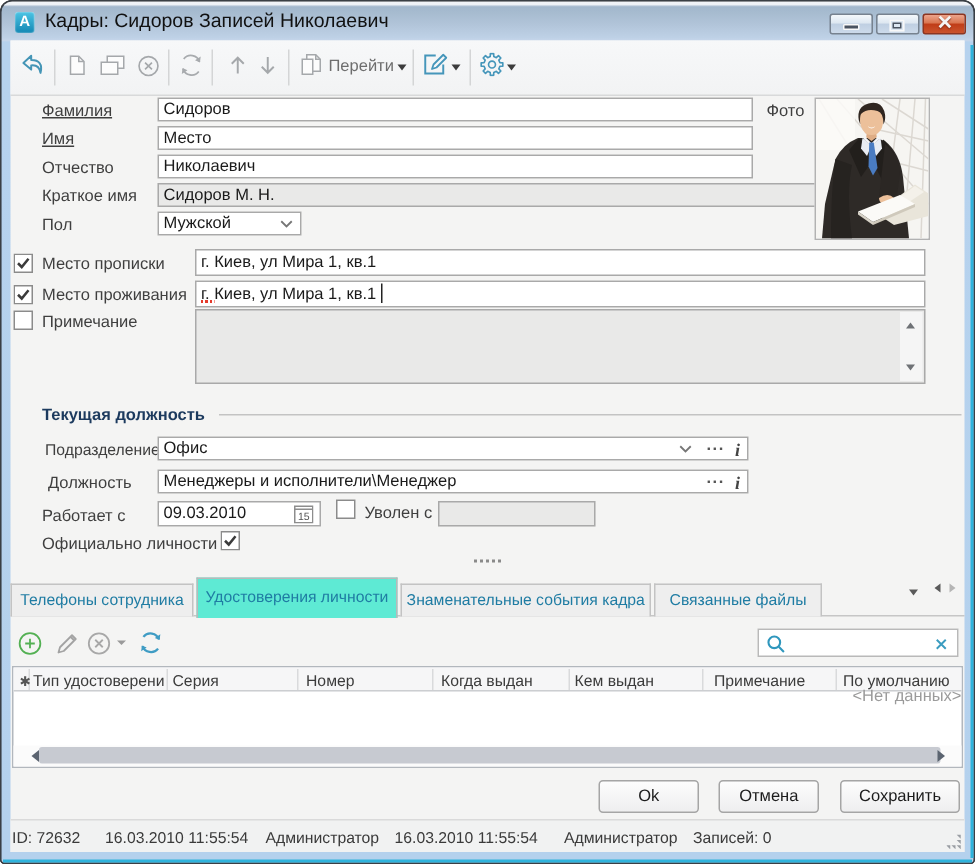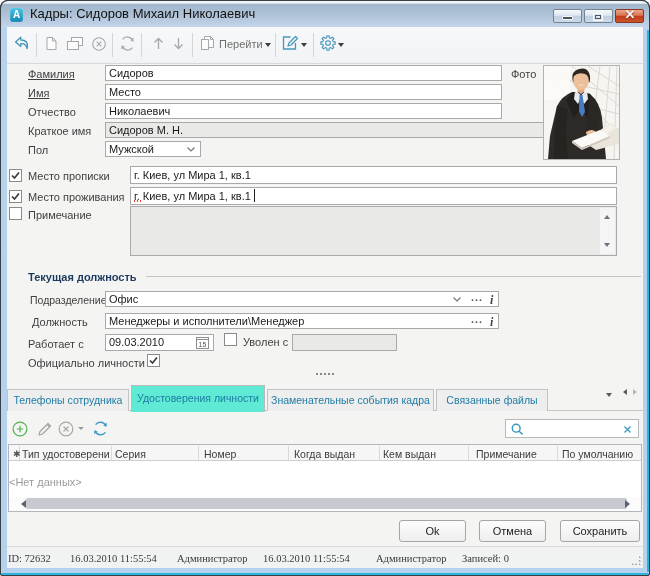--- a/index.html
+++ b/index.html
@@ -32,30 +32,30 @@
 .cb { width:13px; height:13px; background:#fff; border:1px solid #8b8b8b; }
 
 .tab { border:1px solid #c3c3c3; border-bottom:none; background:#eee; color:#1f7ca3; text-align:center; font-size:10.5px; white-space:nowrap; overflow:hidden; }
 
 #grid { left:1px; top:417px; width:634px; height:68px; background:#fff; border:1px solid #b2b7bd; }
 .hv { top:1px; width:1px; height:14px; background:#d9dadc; }
 .ht { top:3px; color:#3c3c3c; font-size:10.5px; white-space:nowrap; }
 
 .btn { height:22px; background:linear-gradient(180deg,#fdfdfd,#eeeeef); border:1px solid #a5a5a5; border-radius:3px; text-align:center; line-height:20px; color:#1c1c1c; }
 
-#status { left:0; top:519px; width:636px; height:22px; background:#f1f2f2; border-top:1px solid #dadada; color:#3a3a3a;font-family:Liberation Serif, serif; }
+#status { left:0; top:519px; width:636px; height:22px; background:#f1f2f2; border-top:1px solid #dadada; color:#3a3a3a; }
 .st { top:6px; font-size:10.5px; white-space:nowrap; }
 </style></head>
 <body>
 <div class="a" id="winblack"></div>
 <div class="a" id="winframe"></div>
 <div class="a" id="cyanr"></div>
 <div class="a" id="cyanb"></div>
 <div class="a" id="appicon">A</div>
-<div class="a" id="title">Кадры: Сидоров Михаил Николаевич</div>
+<div class="a" id="title">Кадры: Сидоров Записей Николаевич</div>
 <div class="a wbtn" id="btnmin"></div>
 <div class="a wbtn" id="btnmax"></div>
 <div class="a wbtn" id="btncls"></div>
 <div class="a" id="minglyph"></div>
 <div class="a" id="maxglyph"></div>
 <div class="a" id="clsglyph">✕</div>
 <div class="a" id="content">
   <div class="a" id="toolbar"></div>
   <svg class="a" style="left:6px;top:8px" width="17" height="17" viewBox="0 0 17 17">
     <path d="M7.8 2.2 L2.6 7.0 L7.8 11.4 L7.8 8.6 C11.2 8.2 13.4 9.8 14.0 13.6 C15.6 7.6 12.8 4.9 7.8 5.0 Z" fill="none" stroke="#4495b6" stroke-width="1.3" stroke-linejoin="round"></path>
@@ -260,21 +260,21 @@
     <div class="a hv" style="left:459px"></div>
     <div class="a hv" style="left:548px"></div>
     <div class="a ht" style="left:4px;top:4px;font-size:9px;color:#555">✱</div>
     <div class="a ht" style="left:13px">Тип удостоверени</div>
     <div class="a ht" style="left:106px">Серия</div>
     <div class="a ht" style="left:195px">Номер</div>
     <div class="a ht" style="left:285px">Когда выдан</div>
     <div class="a ht" style="left:374px">Кем выдан</div>
     <div class="a ht" style="left:467px">Примечание</div>
     <div class="a ht" style="left:553px">По умолчанию</div>
-    <div class="a" style="left:0;top:31px;width:632px;text-align:left;color:#9b9b9b">&lt;Нет данных&gt;</div>
+    <div class="a" style="left:0;top:13px;width:632px;text-align:right;color:#9b9b9b">&lt;Нет данных&gt;</div>
     <div class="a" style="left:0;top:52px;width:632px;height:14px;background:#fbfbfb">
       <div class="a" style="left:8px;top:3px;width:0;height:0;border:4px solid transparent;border-right:5px solid #5b6470"></div>
       <div class="a" style="left:17px;top:1px;width:601px;height:11px;background:#c7cad1;border-radius:2px"></div>
       <div class="a" style="right:7px;top:3px;width:0;height:0;border:4px solid transparent;border-left:5px solid #5b6470"></div>
     </div>
   </div>
   <div class="a btn" style="left:392px;top:493px;width:67px">Ok</div>
   <div class="a btn" style="left:472px;top:493px;width:67px">Отмена</div>
   <div class="a btn" style="left:553px;top:493px;width:80px">Сохранить</div>
   <div class="a" id="status">

